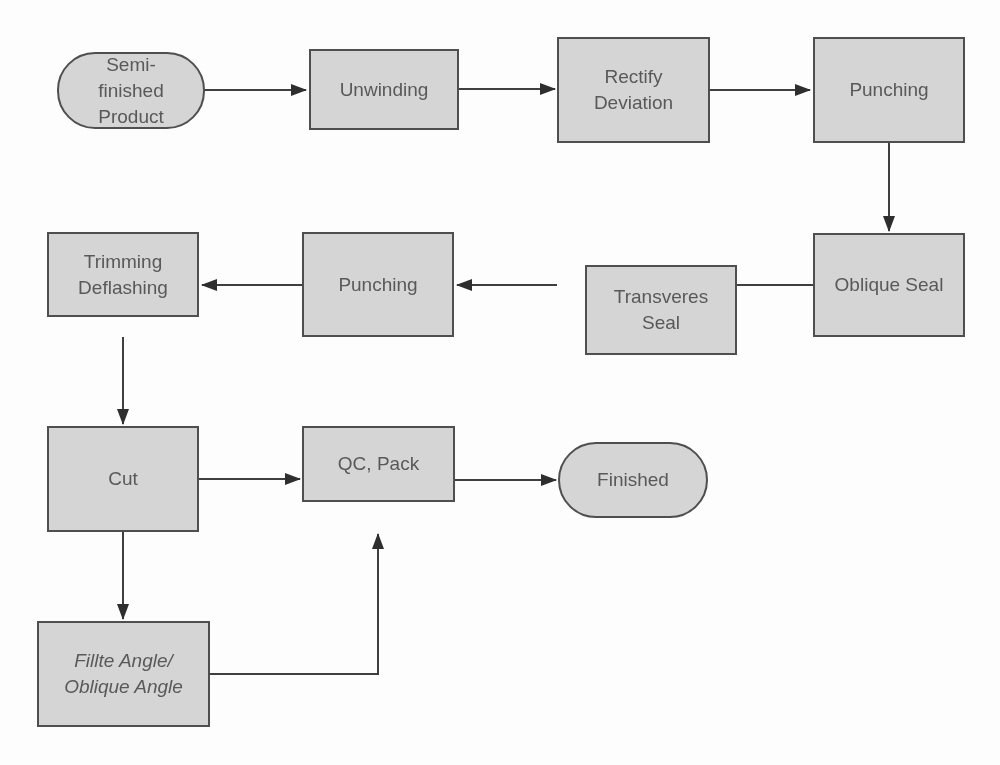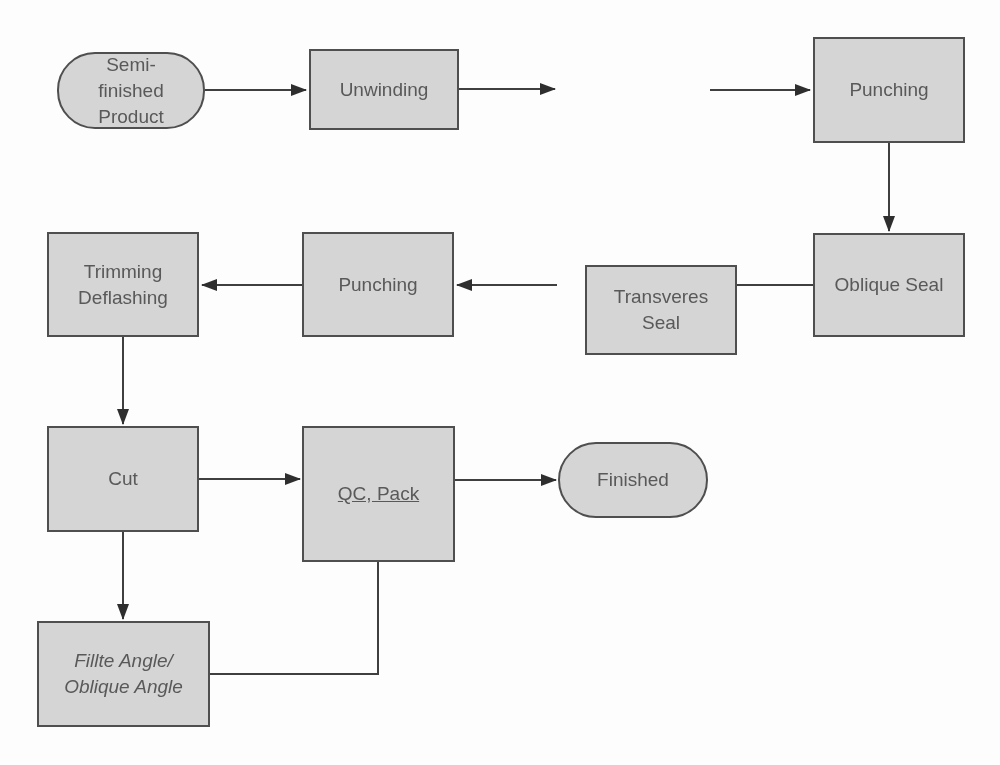--- a/index.html
+++ b/index.html
@@ -40,23 +40,23 @@
     text-align: center;
   }
   
   #n-semi      { left: 57px;  top: 52px;  width: 148px; height: 77px;  }
   #n-unwind    { left: 309px; top: 49px;  width: 150px; height: 81px;  }
   #n-rectify   { left: 557px; top: 37px;  width: 153px; height: 106px; }
   #n-punch1    { left: 813px; top: 37px;  width: 152px; height: 106px; }
   #n-vseal     { left: 813px; top: 233px; width: 152px; height: 104px; }
   #n-tseal     { left: 585px; top: 232px; width: 152px; height: 90px; margin-top: 33px; }
   #n-punch2    { left: 302px; top: 232px; width: 152px; height: 105px; }
-  #n-trim      { left: 47px;  top: 232px; width: 152px; height: 105px; }
+  #n-trim      { left: 47px;  top: 232px; width: 152px; height: 85px; }
   #n-cut       { left: 47px;  top: 426px; width: 152px; height: 106px; }
-  #n-qcpack    { left: 302px; top: 426px; width: 153px; height: 136px; text-decoration: underline; }
+  #n-qcpack    { left: 302px; top: 426px; width: 153px; height: 76px; }
   #n-finished  { left: 558px; top: 442px; width: 150px; height: 76px;  }
   #n-fillte    { left: 37px;  top: 621px; width: 173px; height: 106px; font-style: italic; }
 </style>
 </head>
 <body>
 
 <div class="canvas">
 
   <svg class="edges-layer" viewBox="0 0 1000 765" xmlns="http://www.w3.org/2000/svg">
     <defs>
@@ -77,20 +77,22 @@
       <path d="M455,480 H556" marker-end="url(#arrow)"></path>
       <path d="M123,532 V619" marker-end="url(#arrow)"></path>
       <path d="M210,674 H378 V534" marker-end="url(#arrow)"></path>
     </g>
   </svg>
 
   <div class="node stadium" id="n-semi">Semi-
 finished
 Product</div>
   <div class="node" id="n-unwind">Unwinding</div>
+  <div class="node" id="n-rectify">Rectify
+Deviation</div>
   <div class="node" id="n-punch1">Punching</div>
   <div class="node" id="n-vseal">Oblique Seal</div>
   <div class="node" id="n-tseal">Transveres
 Seal</div>
   <div class="node" id="n-punch2">Punching</div>
   <div class="node" id="n-trim">Trimming
 Deflashing</div>
   <div class="node" id="n-cut">Cut</div>
   <div class="node" id="n-qcpack">QC, Pack</div>
   <div class="node stadium" id="n-finished">Finished</div>

